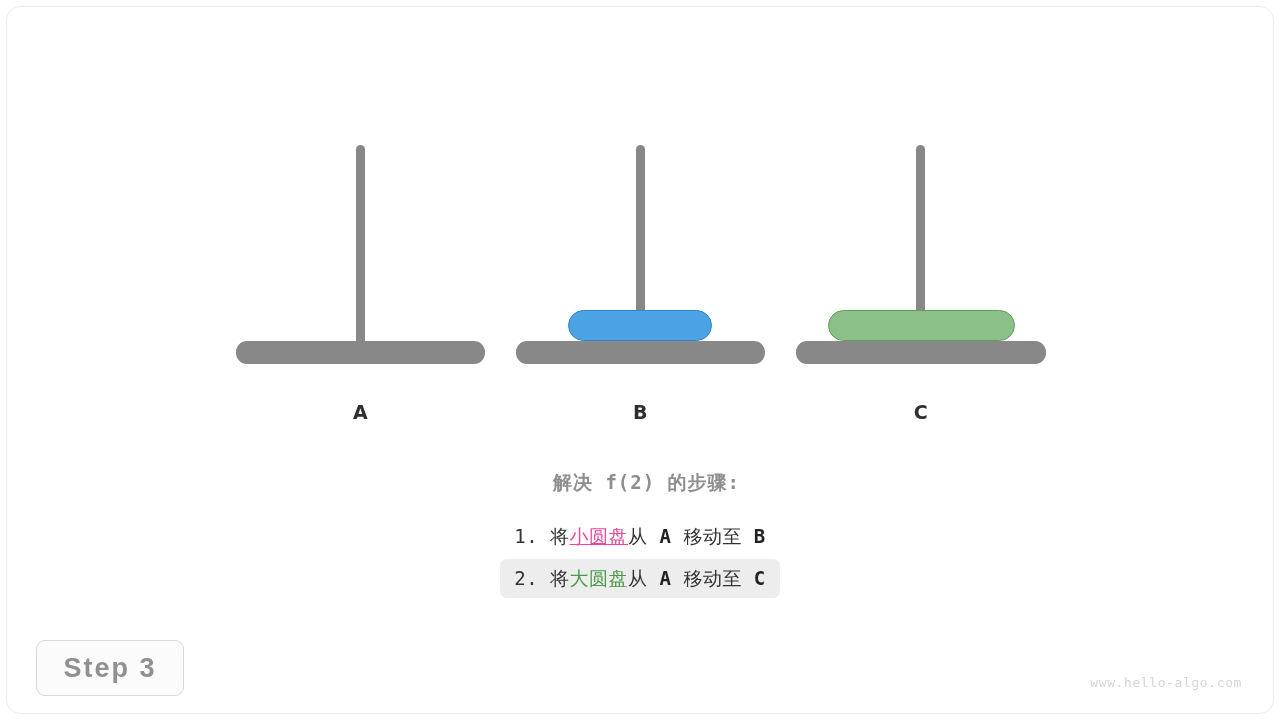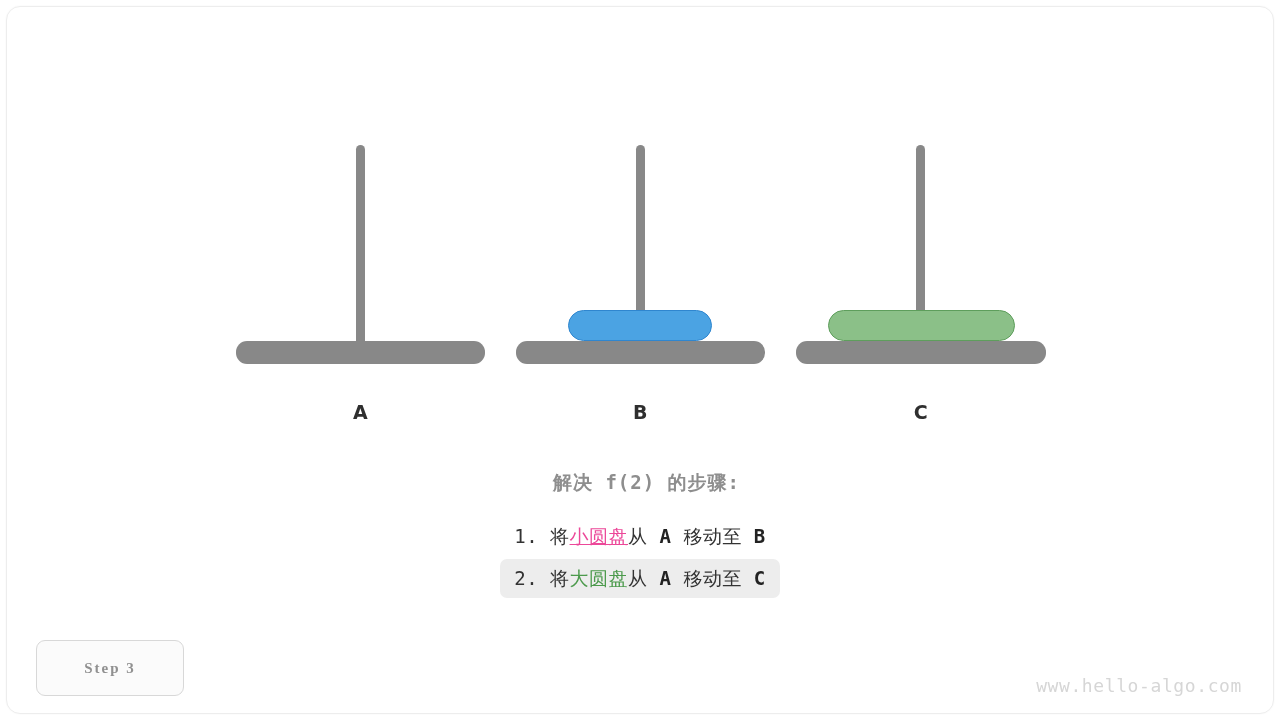--- a/index.html
+++ b/index.html
@@ -122,34 +122,34 @@
     left: 36px;
     top: 640px;
     width: 146px;
     height: 54px;
     border: 1px solid #d8d8d8;
     border-radius: 9px;
     background: #fbfbfb;
     display: flex;
     align-items: center;
     justify-content: center;
-    font-family: Liberation Serif, serif;
-    font-size: 15px;
+    font-family: Liberation Sans, sans-serif;
+    font-size: 27px;
     font-weight: bold;
     color: #909090;
     letter-spacing: 2px;
   }
 
   
   .watermark {
     position: absolute;
     right: 38px;
     top: 675px;
     font-family: "DejaVu Sans Mono", "Liberation Mono", monospace;
-    font-size: 18px;
+    font-size: 13px;
     color: #d6d6d6;
     letter-spacing: 0.6px;
   }
 </style>
 </head>
 <body>
 
 <div id="canvas">
   <div class="frame"></div>
 

